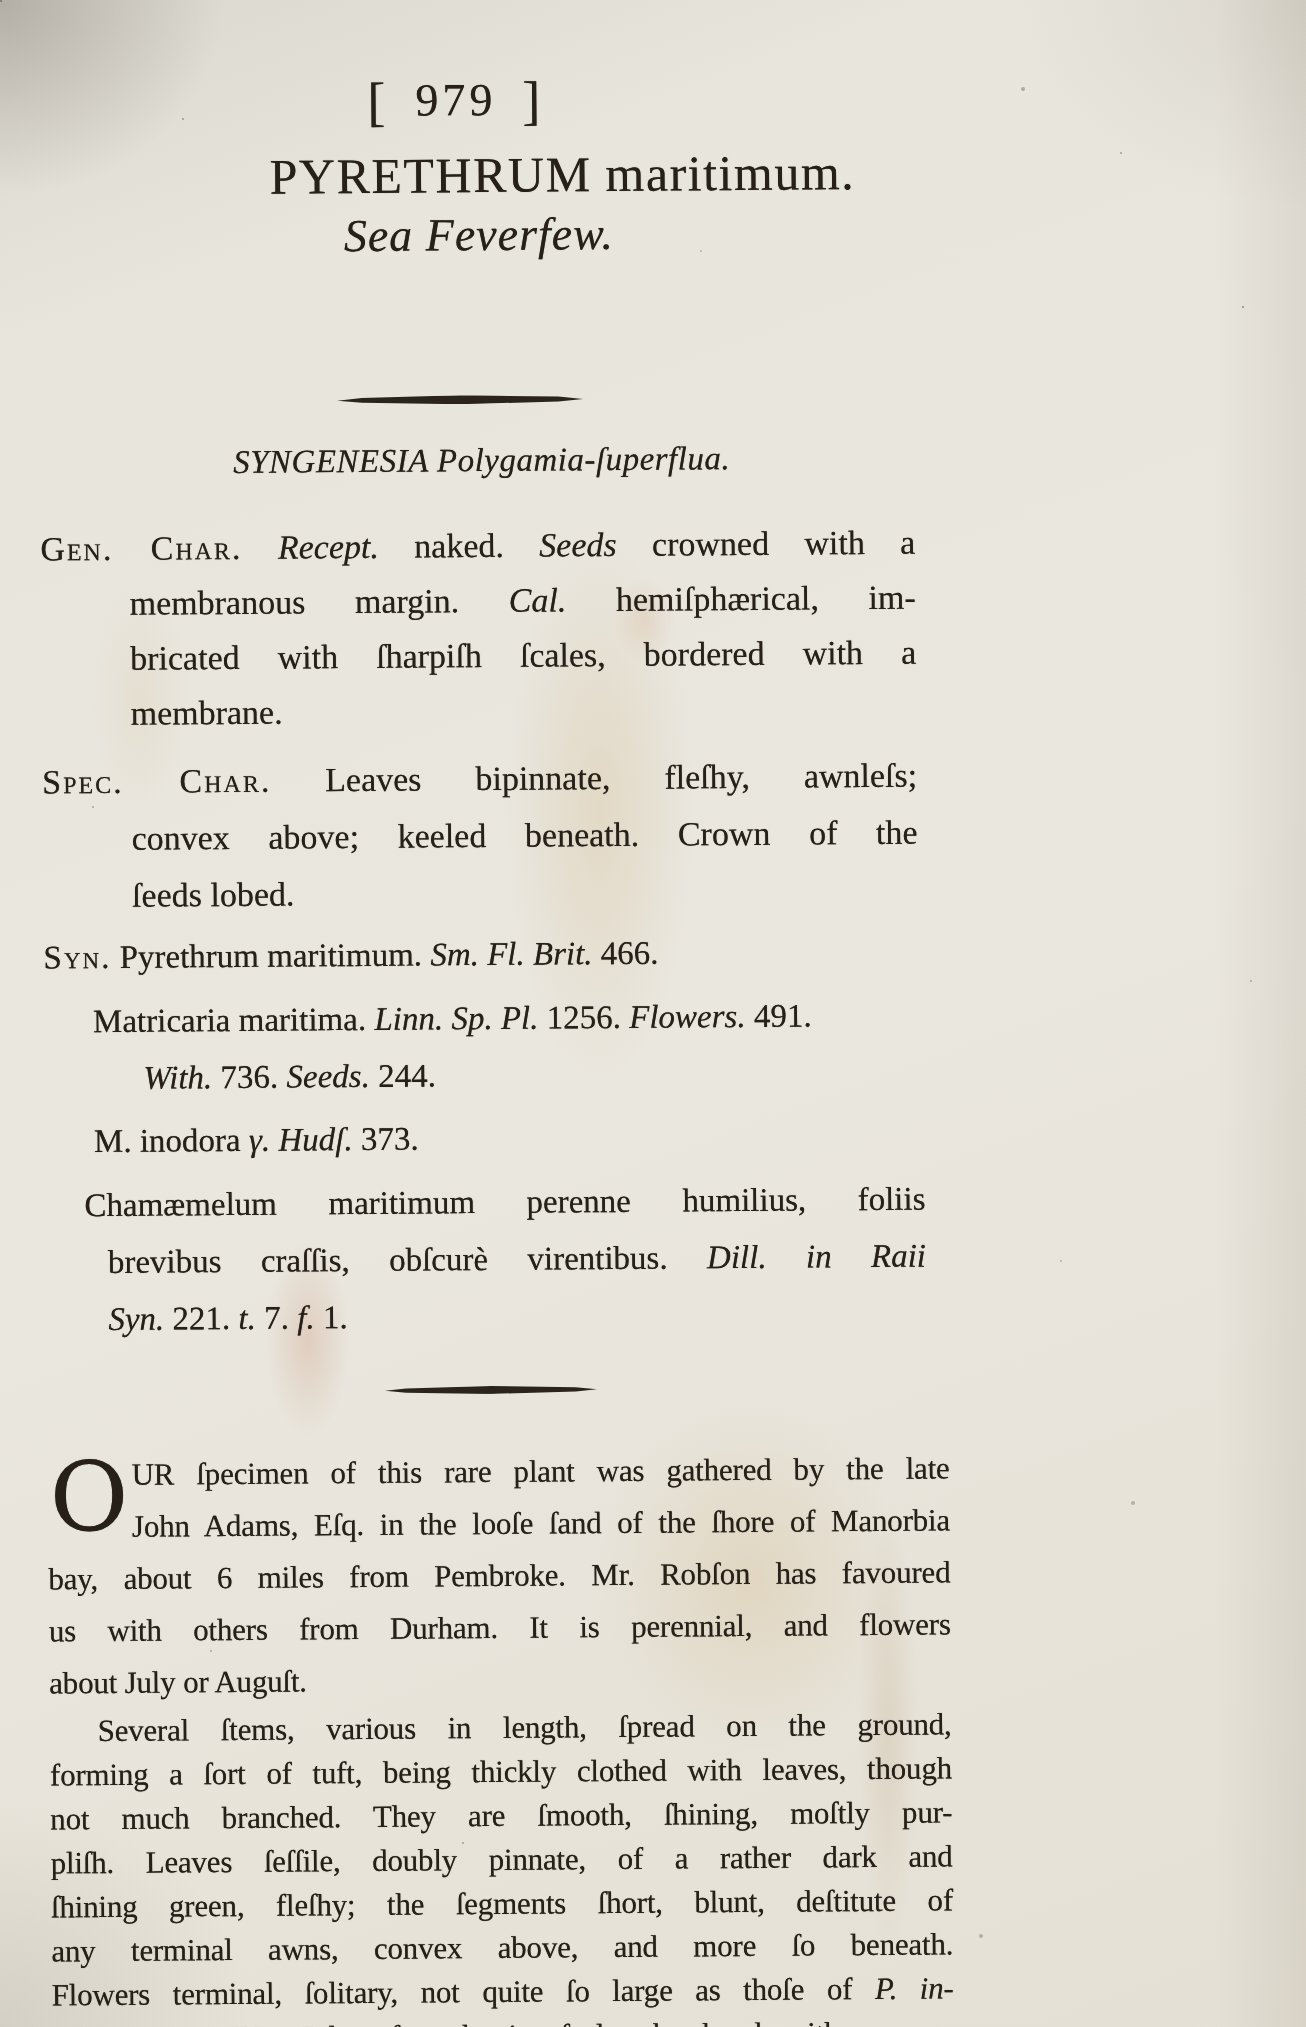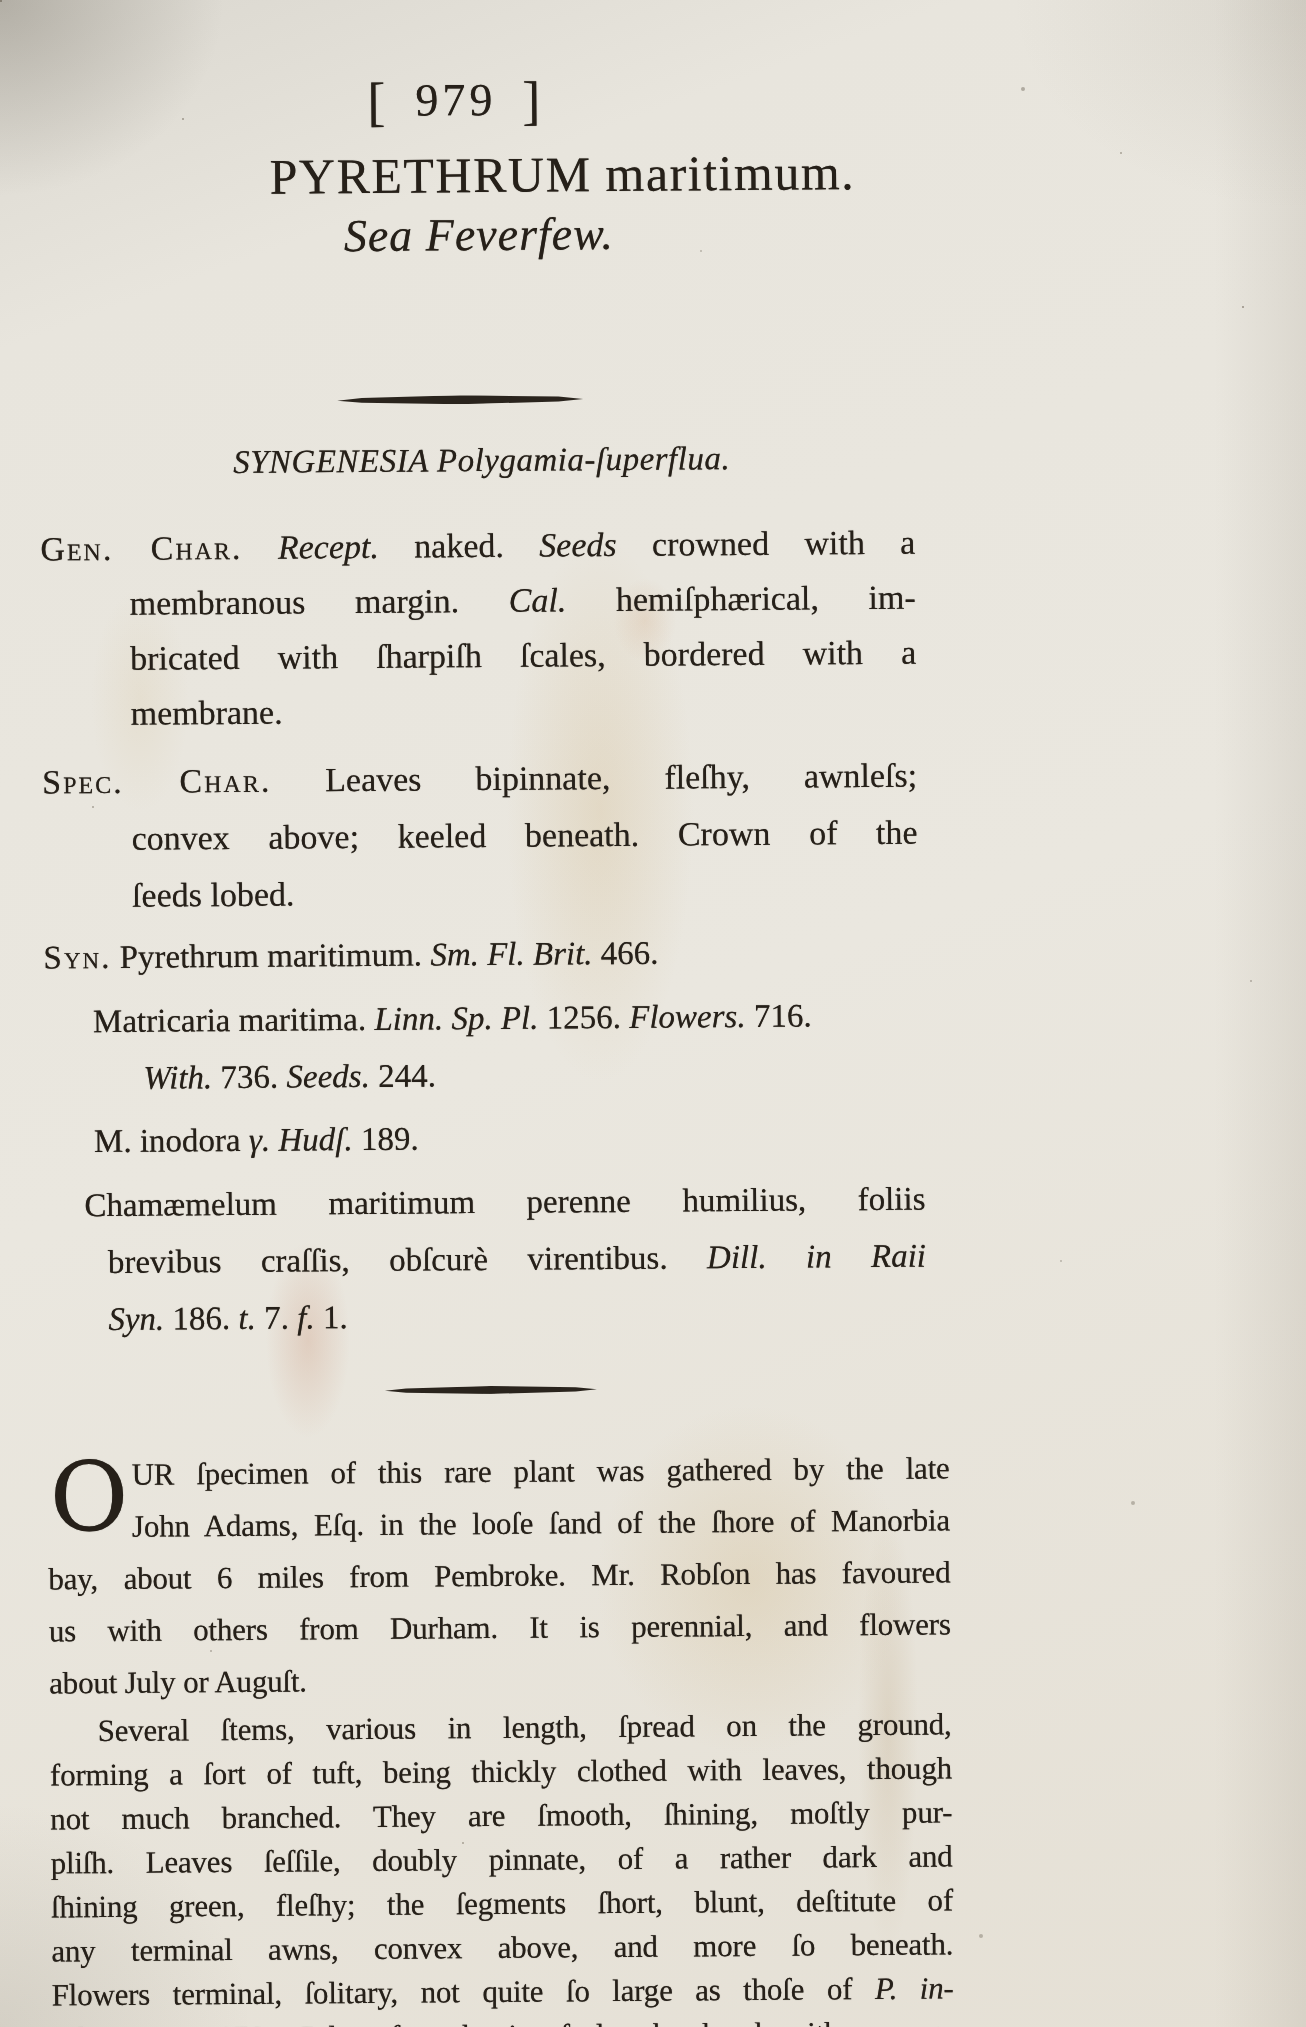--- a/index.html
+++ b/index.html
@@ -126,32 +126,32 @@
         <div class="tline"><span class="sc">Spec. Char.</span><span>   Leaves bipinnate, fleſhy, awnleſs;</span></div>
         <div class="tline"><span>convex above; keeled beneath.   Crown of the</span></div>
         <div class="tline"><span>ſeeds lobed.</span></div>
       </div>
 
     <div class="para synmain">
         <div class="tline"><span class="sc">Syn.</span><span>   Pyrethrum maritimum.   </span><span class="it">Sm. Fl. Brit.</span><span> 466.</span></div>
       </div>
 
     <div class="para matricaria">
-        <div class="tline"><span>Matricaria maritima. </span><span class="it">Linn. Sp. Pl.</span><span> 1256.  </span><span class="it">Flowers.</span><span> 716.</span></div>
+        <div class="tline"><span>Matricaria maritima. </span><span class="it">Linn. Sp. Pl.</span><span> 1256.  </span><span class="it">Flowers.</span><span> 491.</span></div>
         <div class="tline"><span class="it">With.</span><span> 736.   </span><span class="it">Seeds.</span><span> 244.</span></div>
       </div>
 
     <div class="para inodora">
-        <div class="tline"><span>M. inodora </span><span class="it">γ.</span><span> </span><span class="it">Hudſ.</span><span> 189.</span></div>
+        <div class="tline"><span>M. inodora </span><span class="it">γ.</span><span> </span><span class="it">Hudſ.</span><span> 373.</span></div>
       </div>
 
     <div class="para chamaemelum just">
         <div class="tline"><span>Chamæmelum maritimum perenne humilius, foliis</span></div>
         <div class="tline"><span>brevibus craſſis, obſcurè virentibus.   </span><span class="it">Dill. in Raii</span></div>
-        <div class="tline"><span class="it">Syn.</span><span> 186. </span><span class="it">t.</span><span> 7. </span><span class="it">f.</span><span> 1.</span></div>
+        <div class="tline"><span class="it">Syn.</span><span> 221. </span><span class="it">t.</span><span> 7. </span><span class="it">f.</span><span> 1.</span></div>
       </div>
 
     <div class="rule rule2"></div>
 
     <div class="para body1">
       <span class="dropcap">O</span>
       <div class="b1lines just">
           <div class="tline"><span>UR ſpecimen of this rare plant was gathered by the late</span></div>
           <div class="tline"><span>John Adams, Eſq. in the looſe ſand of the ſhore of Manorbia</span></div>
           <div class="tline"><span>bay, about 6 miles from Pembroke.  Mr. Robſon has favoured</span></div>

